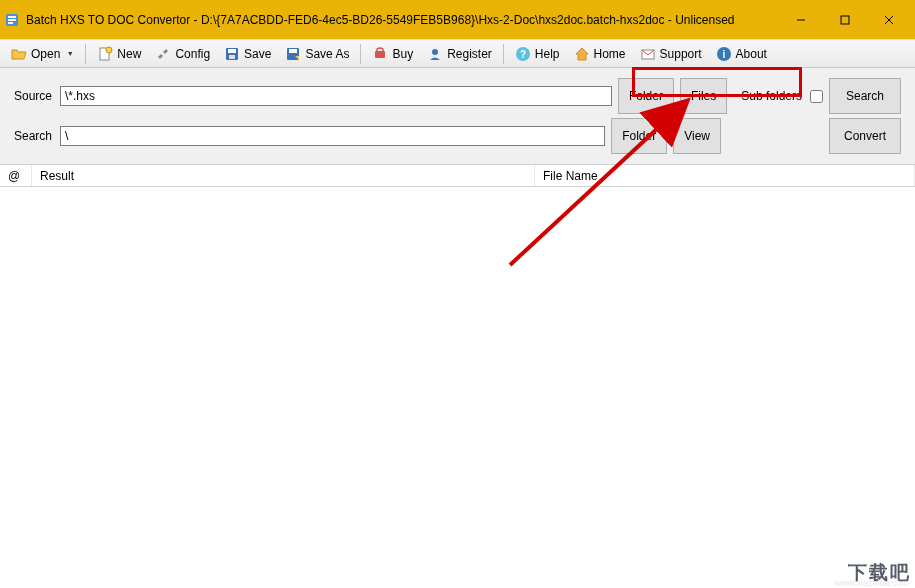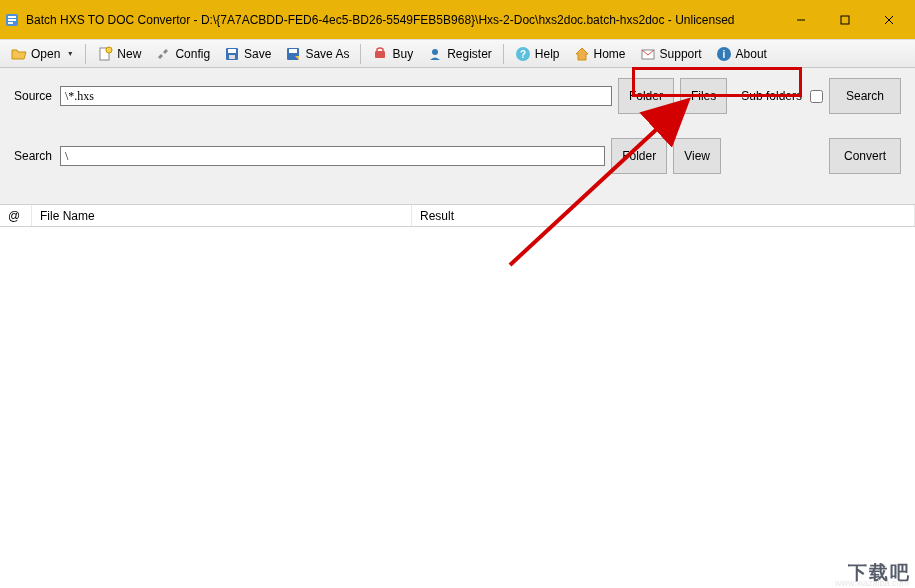--- a/index.html
+++ b/index.html
@@ -65,31 +65,30 @@
       width: 8px; display: flex; align-items:center; justify-content:center;
       font-size: 8px; color: #333; margin-left: 2px;
     }
 
     .form-area {
       padding: 10px 14px 6px 14px;
       background: #f0f0f0;
       border-bottom: 1px solid #d0d0d0;
     }
     .form-row {
-      display: flex; align-items: center; gap: 6px; margin-bottom: 24px;
+      display: flex; align-items: center; gap: 6px; margin-bottom: 4px;
     }
     .form-label { width: 40px; text-align: left; color: #000; }
     .form-input {
       flex: 1;
       height: 20px;
       border: 1px solid #7a7a7a;
       padding: 0 4px;
       font-size: 12px;
       background: #fff;
-      font-family: Liberation Serif, serif;
     }
     .btn {
       height: 36px;
       padding: 0 10px;
       background: #e1e1e1;
       border: 1px solid #adadad;
       font-size: 12px;
       cursor: pointer;
       min-width: 44px;
     }
@@ -302,22 +301,22 @@
     <input class="form-input" value="\" style="">
     <button class="btn">Folder</button>
     <button class="btn">View</button>
     <span class="right-spacer"></span>
     <button class="btn wide">Convert</button>
   </div>
 </div>
 
 <div class="table-header">
   <div class="th at">@</div>
+  <div class="th res">Result</div>
   <div class="th fn">File Name</div>
-  <div class="th res">Result</div>
 </div>
 
 <div class="table-body"></div>
 
 <div class="highlight-box" style="left:632px; top:67px; width:170px; height:30px;"></div>
 
 <svg class="arrow-overlay" style="left:500px; top:95px;" width="210" height="180">
   <defs>
     <marker id="ah" markerWidth="12" markerHeight="12" refX="10" refY="6" orient="auto">
       <path d="M0 0 L12 6 L0 12 Z" fill="#d20000"></path>

